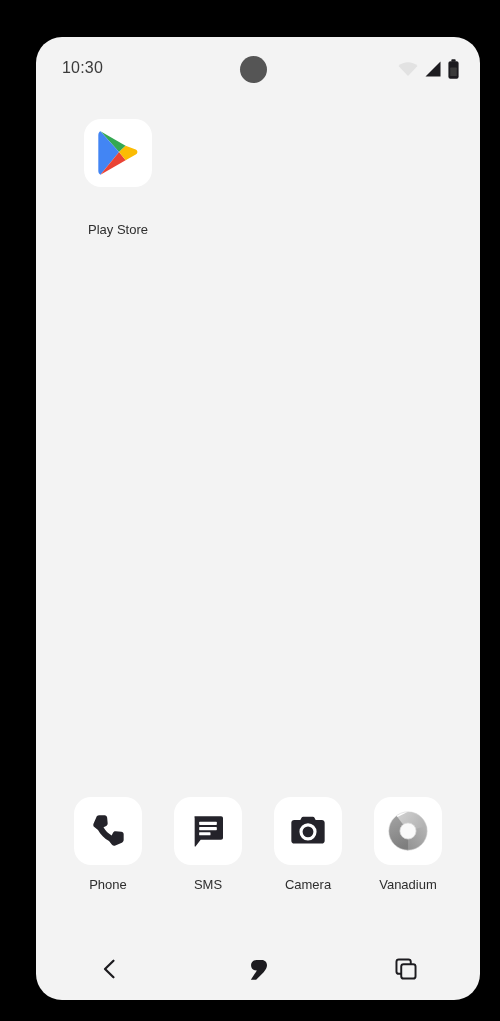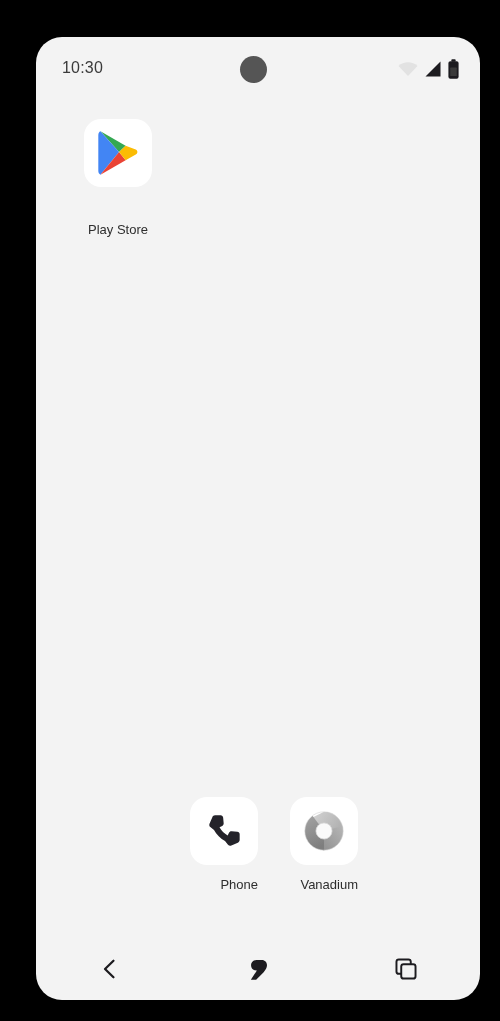--- a/index.html
+++ b/index.html
@@ -112,21 +112,21 @@
     bottom: 107px;
     width: 444px;
     display: flex;
     justify-content: center;
     gap: 0px;
   }
   .dock-cell {
     width: 100px;
     display: flex;
     flex-direction: column;
-    align-items: flex-end;
+    align-items: center;
   }
   .dock-tile {
     width: 68px;
     height: 68px;
     border-radius: 17px;
     background: #ffffff;
     display: flex;
     align-items: center;
     justify-content: center;
     overflow: hidden;
@@ -211,21 +211,41 @@
 
       <div class="dock-cell">
         <div class="dock-tile">
           <svg width="40" height="40" viewBox="0 0 24 24">
             <path d="M6.6 2.6 C5.9 2.6 5.3 3.1 5.0 3.7 L3.3 7.6 C3.0 8.3 3.2 9.1 3.8 9.6 L6.0 11.4 C7.4 14.0 10.0 16.6 12.6 18.0 L14.4 20.2 C14.9 20.8 15.7 21.0 16.4 20.7 L20.3 19.0 C20.9 18.7 21.4 18.1 21.4 17.4 L21.4 14.0 C21.4 13.2 20.8 12.6 20.0 12.5 L16.6 12.2 C15.9 12.1 15.3 12.5 15.0 13.1 L14.2 14.7 C12.1 13.5 10.5 11.9 9.3 9.8 L10.9 9.0 C11.5 8.7 11.9 8.1 11.8 7.4 L11.5 4.0 C11.4 3.2 10.8 2.6 10.0 2.6 Z" fill="#24232a"></path>
           </svg>
         </div>
         <div class="dock-label">Phone</div>
       </div>
 
-
+      <div class="dock-cell">
+        <div class="dock-tile">
+          <svg width="40" height="40" viewBox="0 0 24 24">
+            <path d="M4.2 3.2 L19.8 3.2 C20.6 3.2 21.0 3.7 21.0 4.4 L21.0 16.1 C21.0 16.8 20.6 17.3 19.8 17.3 L7.6 17.3 L4.6 21.2 C4.3 21.6 4.0 21.4 4.0 21.0 L4.0 4.4 C4.0 3.7 3.5 3.2 4.2 3.2 Z" fill="#24232a"></path>
+            <rect x="6.7" y="6.5" width="10.6" height="1.9" rx="0.4" fill="#ffffff"></rect>
+            <rect x="6.7" y="9.6" width="10.6" height="1.9" rx="0.4" fill="#ffffff"></rect>
+            <rect x="6.7" y="12.7" width="6.8" height="1.9" rx="0.4" fill="#ffffff"></rect>
+          </svg>
+        </div>
+        <div class="dock-label">SMS</div>
+      </div>
+
+      <div class="dock-cell">
+        <div class="dock-tile">
+          <svg width="40" height="40" viewBox="0 0 24 24">
+            <path d="M9.1 3.4 L14.9 3.4 C15.3 3.4 15.6 3.6 15.8 3.9 L16.6 5.4 L20.3 5.4 C21.3 5.4 22.0 6.1 22.0 7.1 L22.0 17.8 C22.0 18.8 21.3 19.5 20.3 19.5 L3.7 19.5 C2.7 19.5 2.0 18.8 2.0 17.8 L2.0 7.1 C2.0 6.1 2.7 5.4 3.7 5.4 L7.4 5.4 L8.2 3.9 C8.4 3.6 8.7 3.4 9.1 3.4 Z" fill="#24232a"></path>
+            <circle cx="12" cy="12.5" r="4.2" fill="none" stroke="#ffffff" stroke-width="1.9"></circle>
+          </svg>
+        </div>
+        <div class="dock-label">Camera</div>
+      </div>
 
       <div class="dock-cell">
         <div class="dock-tile">
           <svg width="46" height="46" viewBox="0 0 48 48">
             <defs>
               <clipPath id="vclip">
                   <circle cx="24" cy="24" r="20"></circle>
                 </clipPath>
               <linearGradient id="vg1" x1="0" y1="0" x2="1" y2="0.4">
                 <stop offset="0" stop-color="#d3d3d3"></stop>

